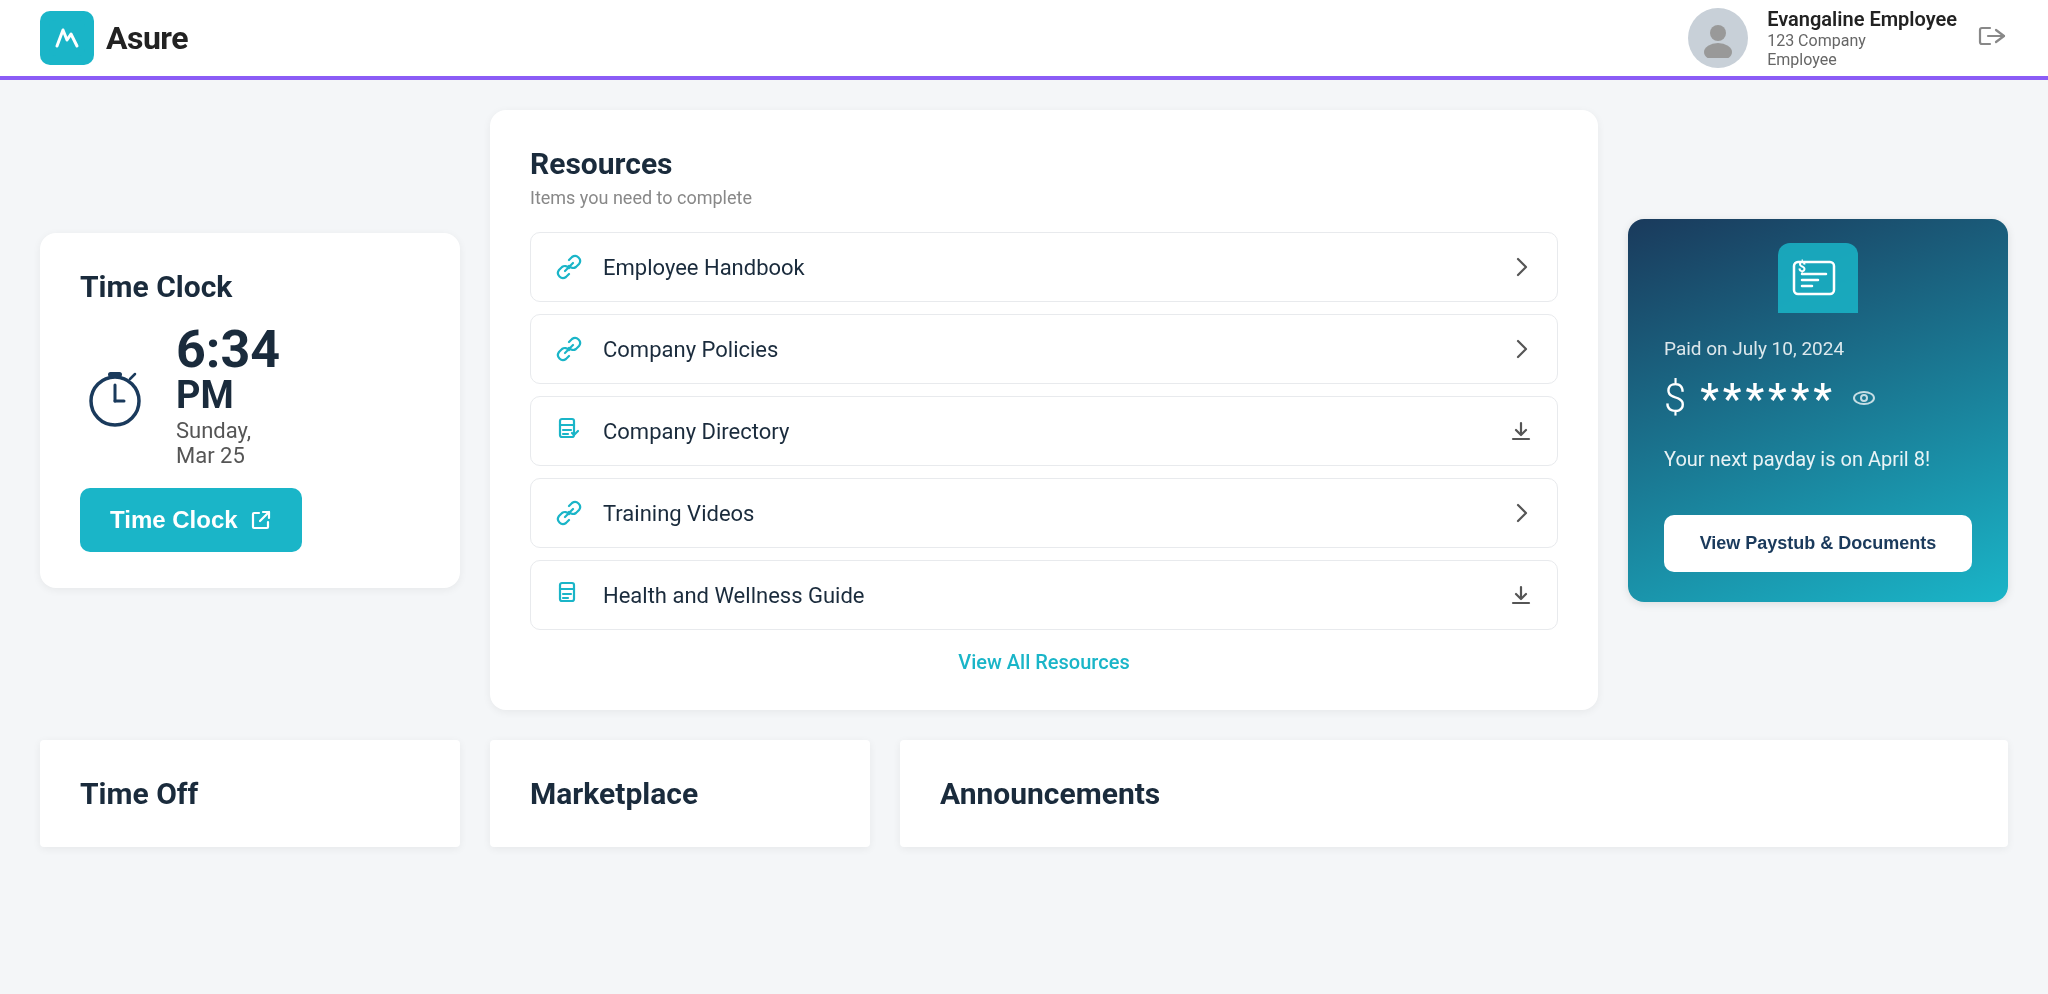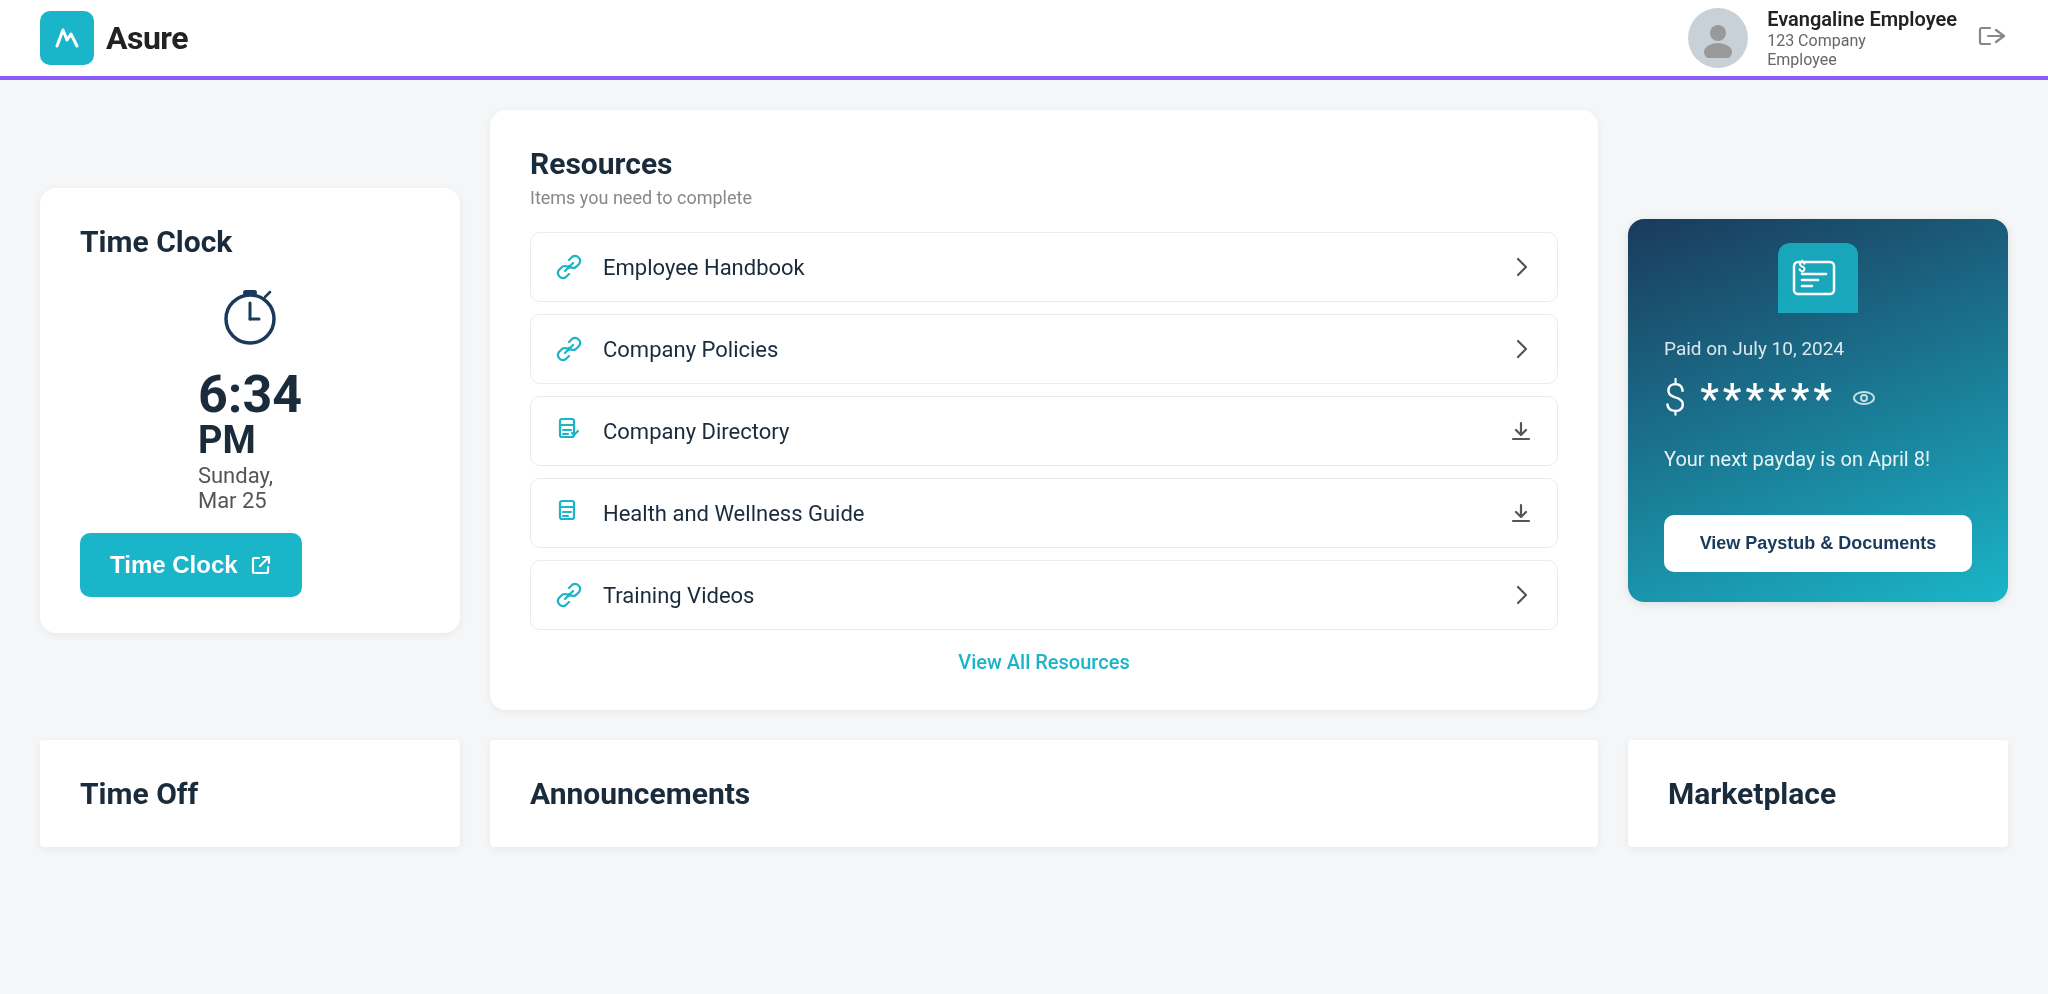--- a/index.html
+++ b/index.html
@@ -117,22 +117,21 @@
       box-shadow: 0 2px 8px rgba(0,0,0,0.06);
     }
     .time-clock-title {
       font-size: 30px;
       font-weight: 700;
       color: #1a2b3c;
     }
     .time-display {
       display: flex;
       align-items: center;
-      gap: 20px;
-      flex-direction: column;
+      gap: 26px;
     }
     .stopwatch-icon {
       width: 70px;
       height: 70px;
     }
     .time-text {
       display: flex;
       flex-direction: column;
     }
     .time-value {
@@ -449,45 +448,45 @@
         <svg class="resource-action" viewBox="0 0 24 24" fill="none" stroke="#555" stroke-width="2.2">
           <path d="M12 4 v11" stroke-linecap="round"></path>
           <polyline points="7,11 12,16 17,11" stroke-linecap="round" stroke-linejoin="round"></polyline>
           <path d="M4 20 h16" stroke-linecap="round"></path>
         </svg>
       </div>
 
       <div class="resource-item">
         <div class="resource-left">
           <svg class="resource-icon" viewBox="0 0 28 28" fill="none" stroke="#1ab5c8" stroke-width="2.2">
+            <path d="M10 18 L18 10" stroke-linecap="round"></path>
+            <path d="M14 7 L17 4 a5 5 0 0 1 7 7 l-3 3 a5 5 0 0 1-7-1" stroke-linecap="round"></path>
+            <path d="M14 21 L11 24 a5 5 0 0 1-7-7 l3-3 a5 5 0 0 1 7 1" stroke-linecap="round"></path>
+          </svg>
+          <span class="resource-label">Training Videos</span>
+        </div>
+        <svg class="resource-action" viewBox="0 0 24 24" fill="none" stroke="#555" stroke-width="2.2">
+          <polyline points="9,4 17,12 9,20" stroke-linecap="round" stroke-linejoin="round"></polyline>
+        </svg>
+      </div>
+
+      <div class="resource-item">
+        <div class="resource-left">
+          <svg class="resource-icon" viewBox="0 0 28 28" fill="none" stroke="#1ab5c8" stroke-width="2.2">
             <rect x="5" y="2" width="14" height="18" rx="2" stroke="#1ab5c8"></rect>
             <path d="M5 8 h14" stroke-linecap="round"></path>
             <path d="M8 13 h8" stroke-linecap="round"></path>
             <path d="M8 17 h5" stroke-linecap="round"></path>
           </svg>
           <span class="resource-label">Health and Wellness Guide</span>
         </div>
         <svg class="resource-action" viewBox="0 0 24 24" fill="none" stroke="#555" stroke-width="2.2">
           <path d="M12 4 v11" stroke-linecap="round"></path>
           <polyline points="7,11 12,16 17,11" stroke-linecap="round" stroke-linejoin="round"></polyline>
           <path d="M4 20 h16" stroke-linecap="round"></path>
-        </svg>
-      </div>
-
-      <div class="resource-item">
-        <div class="resource-left">
-          <svg class="resource-icon" viewBox="0 0 28 28" fill="none" stroke="#1ab5c8" stroke-width="2.2">
-            <path d="M10 18 L18 10" stroke-linecap="round"></path>
-            <path d="M14 7 L17 4 a5 5 0 0 1 7 7 l-3 3 a5 5 0 0 1-7-1" stroke-linecap="round"></path>
-            <path d="M14 21 L11 24 a5 5 0 0 1-7-7 l3-3 a5 5 0 0 1 7 1" stroke-linecap="round"></path>
-          </svg>
-          <span class="resource-label">Training Videos</span>
-        </div>
-        <svg class="resource-action" viewBox="0 0 24 24" fill="none" stroke="#555" stroke-width="2.2">
-          <polyline points="9,4 17,12 9,20" stroke-linecap="round" stroke-linejoin="round"></polyline>
         </svg>
       </div>
 
       <div class="view-all-link">View All Resources</div>
     </div>
 
     <div class="paystub-card">
       <div class="paystub-top">
         <div class="paystub-icon-box">
           <svg width="52" height="40" viewBox="0 0 52 40" fill="none">
@@ -513,21 +512,21 @@
         <button class="view-paystub-btn">View Paystub &amp; Documents</button>
       </div>
     </div>
 
   </div>
 
   <div class="bottom-row">
     <div class="bottom-card bottom-card-left">
       <span class="bottom-card-title">Time Off</span>
     </div>
+    <div class="bottom-card bottom-card-right">
+      <span class="bottom-card-title">Marketplace</span>
+    </div>
     <div class="bottom-card bottom-card-center">
       <span class="bottom-card-title">Announcements</span>
     </div>
-    <div class="bottom-card bottom-card-right">
-      <span class="bottom-card-title">Marketplace</span>
-    </div>
   </div>
 
 </div>
 
 </body></html>

